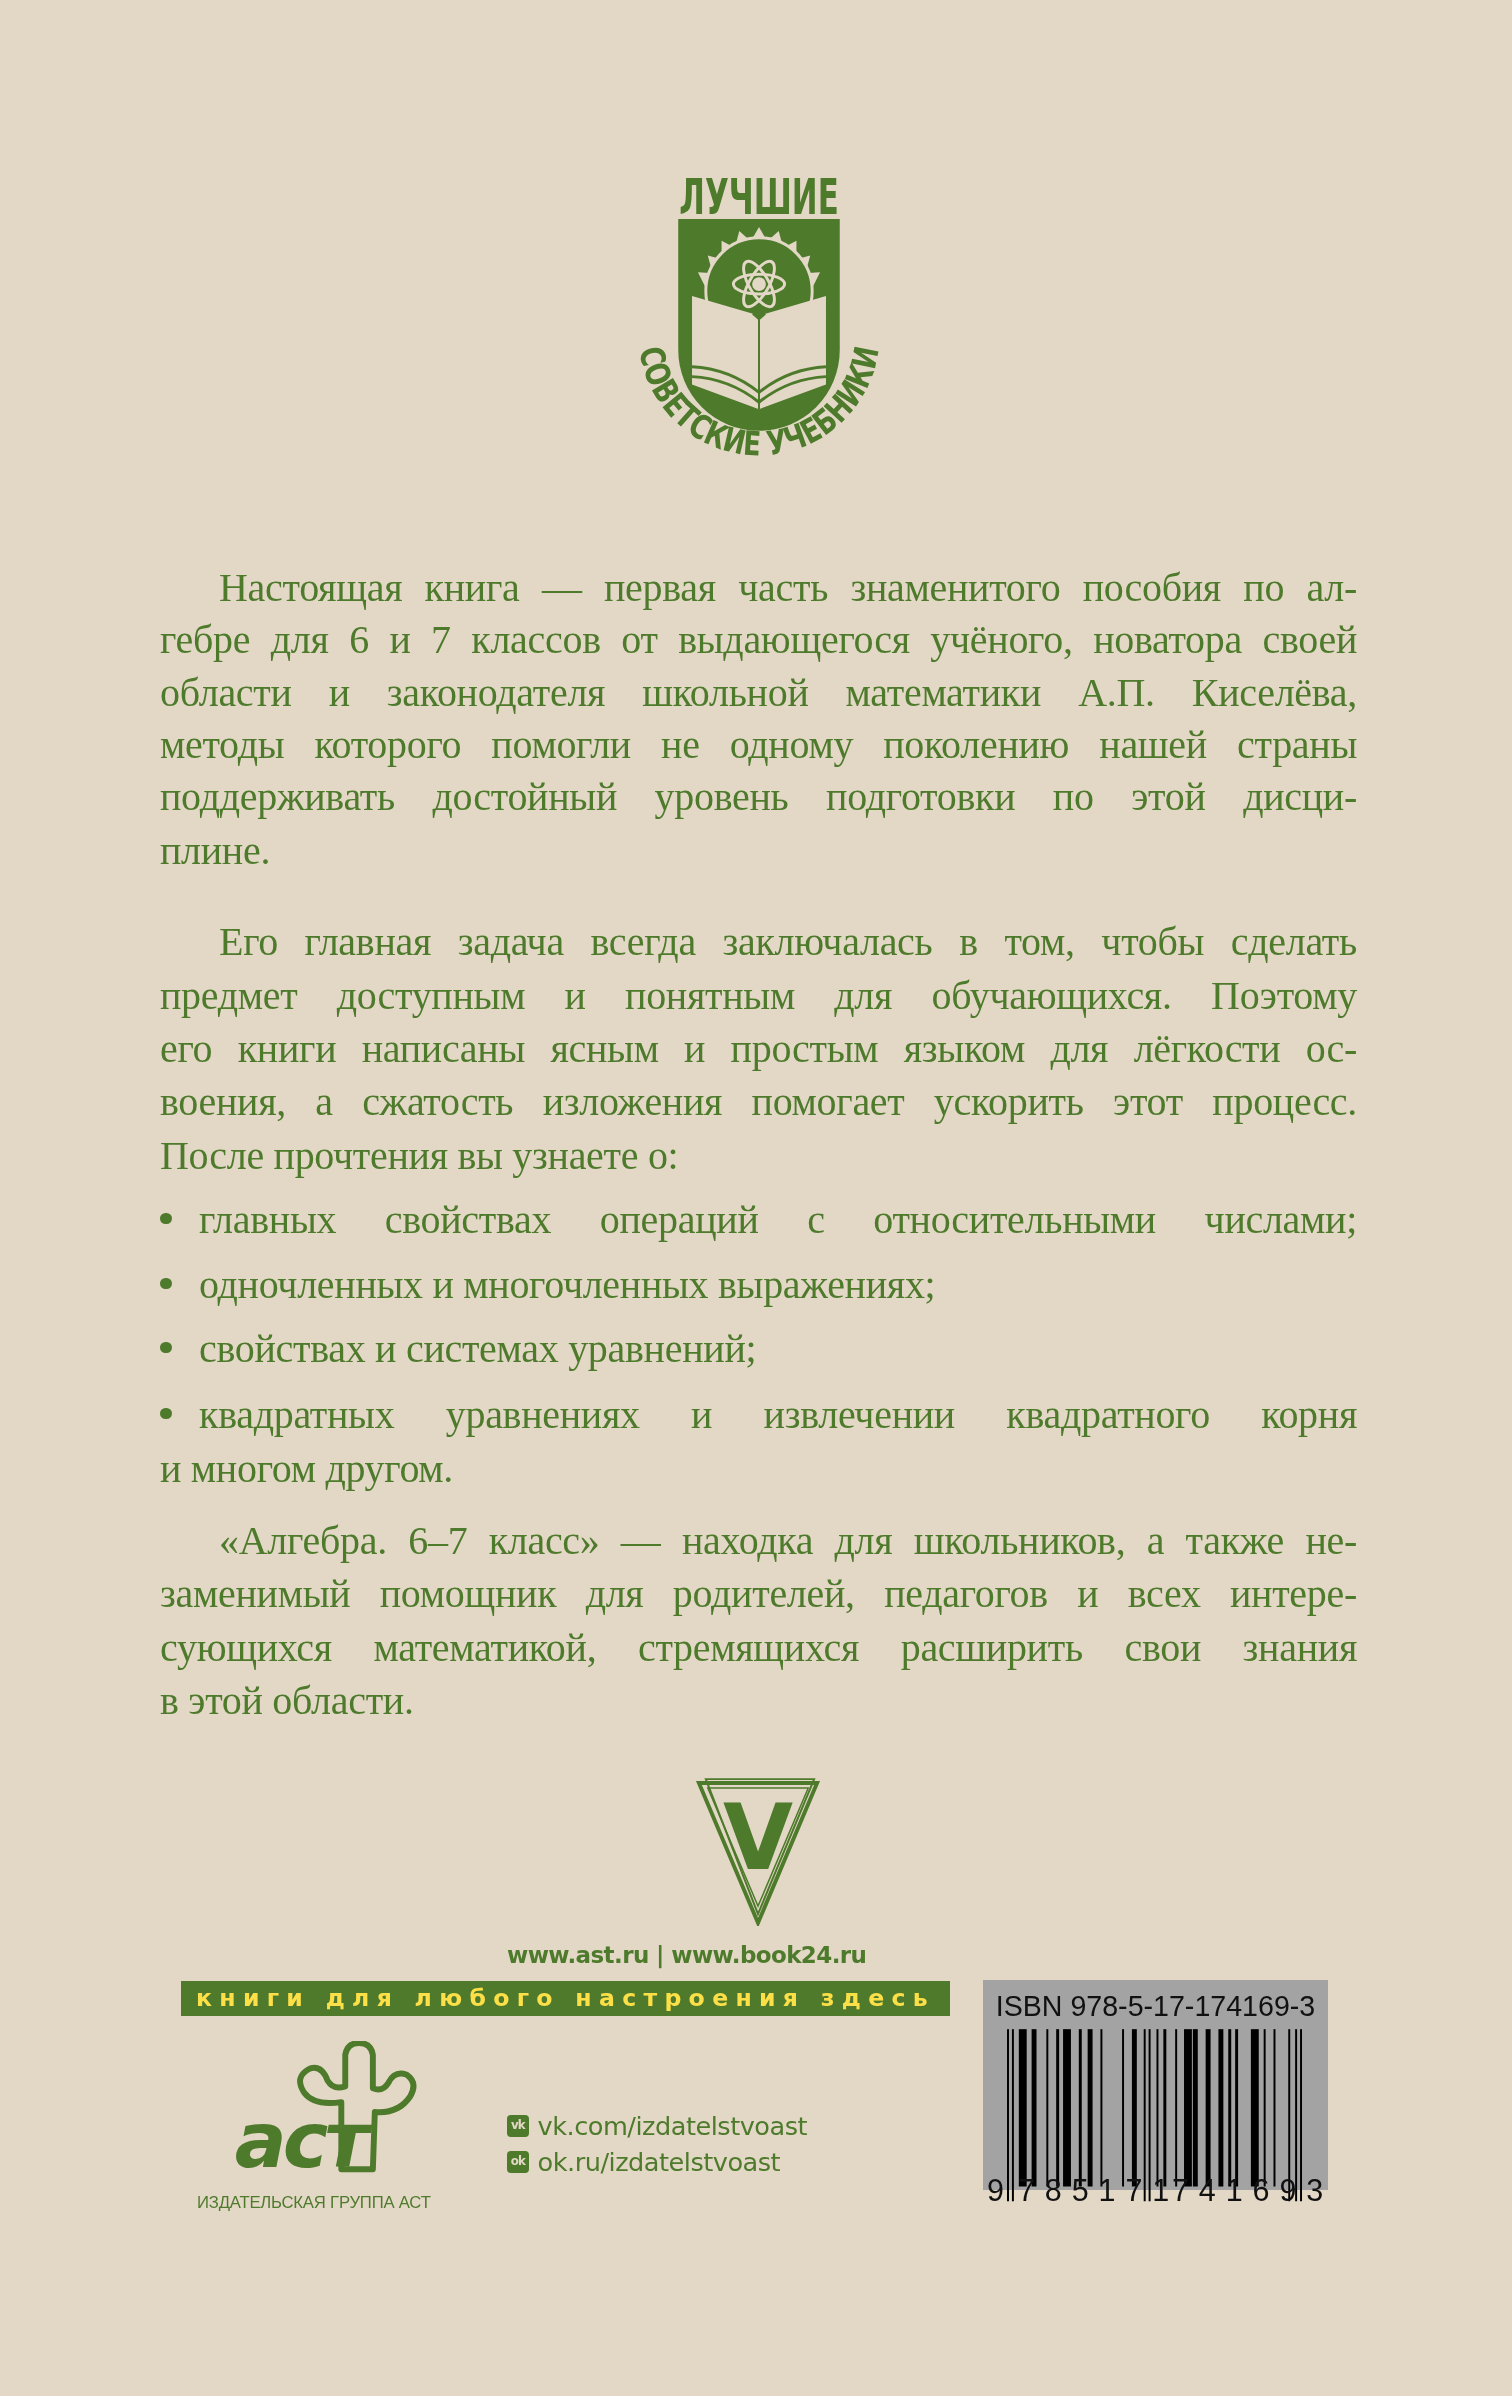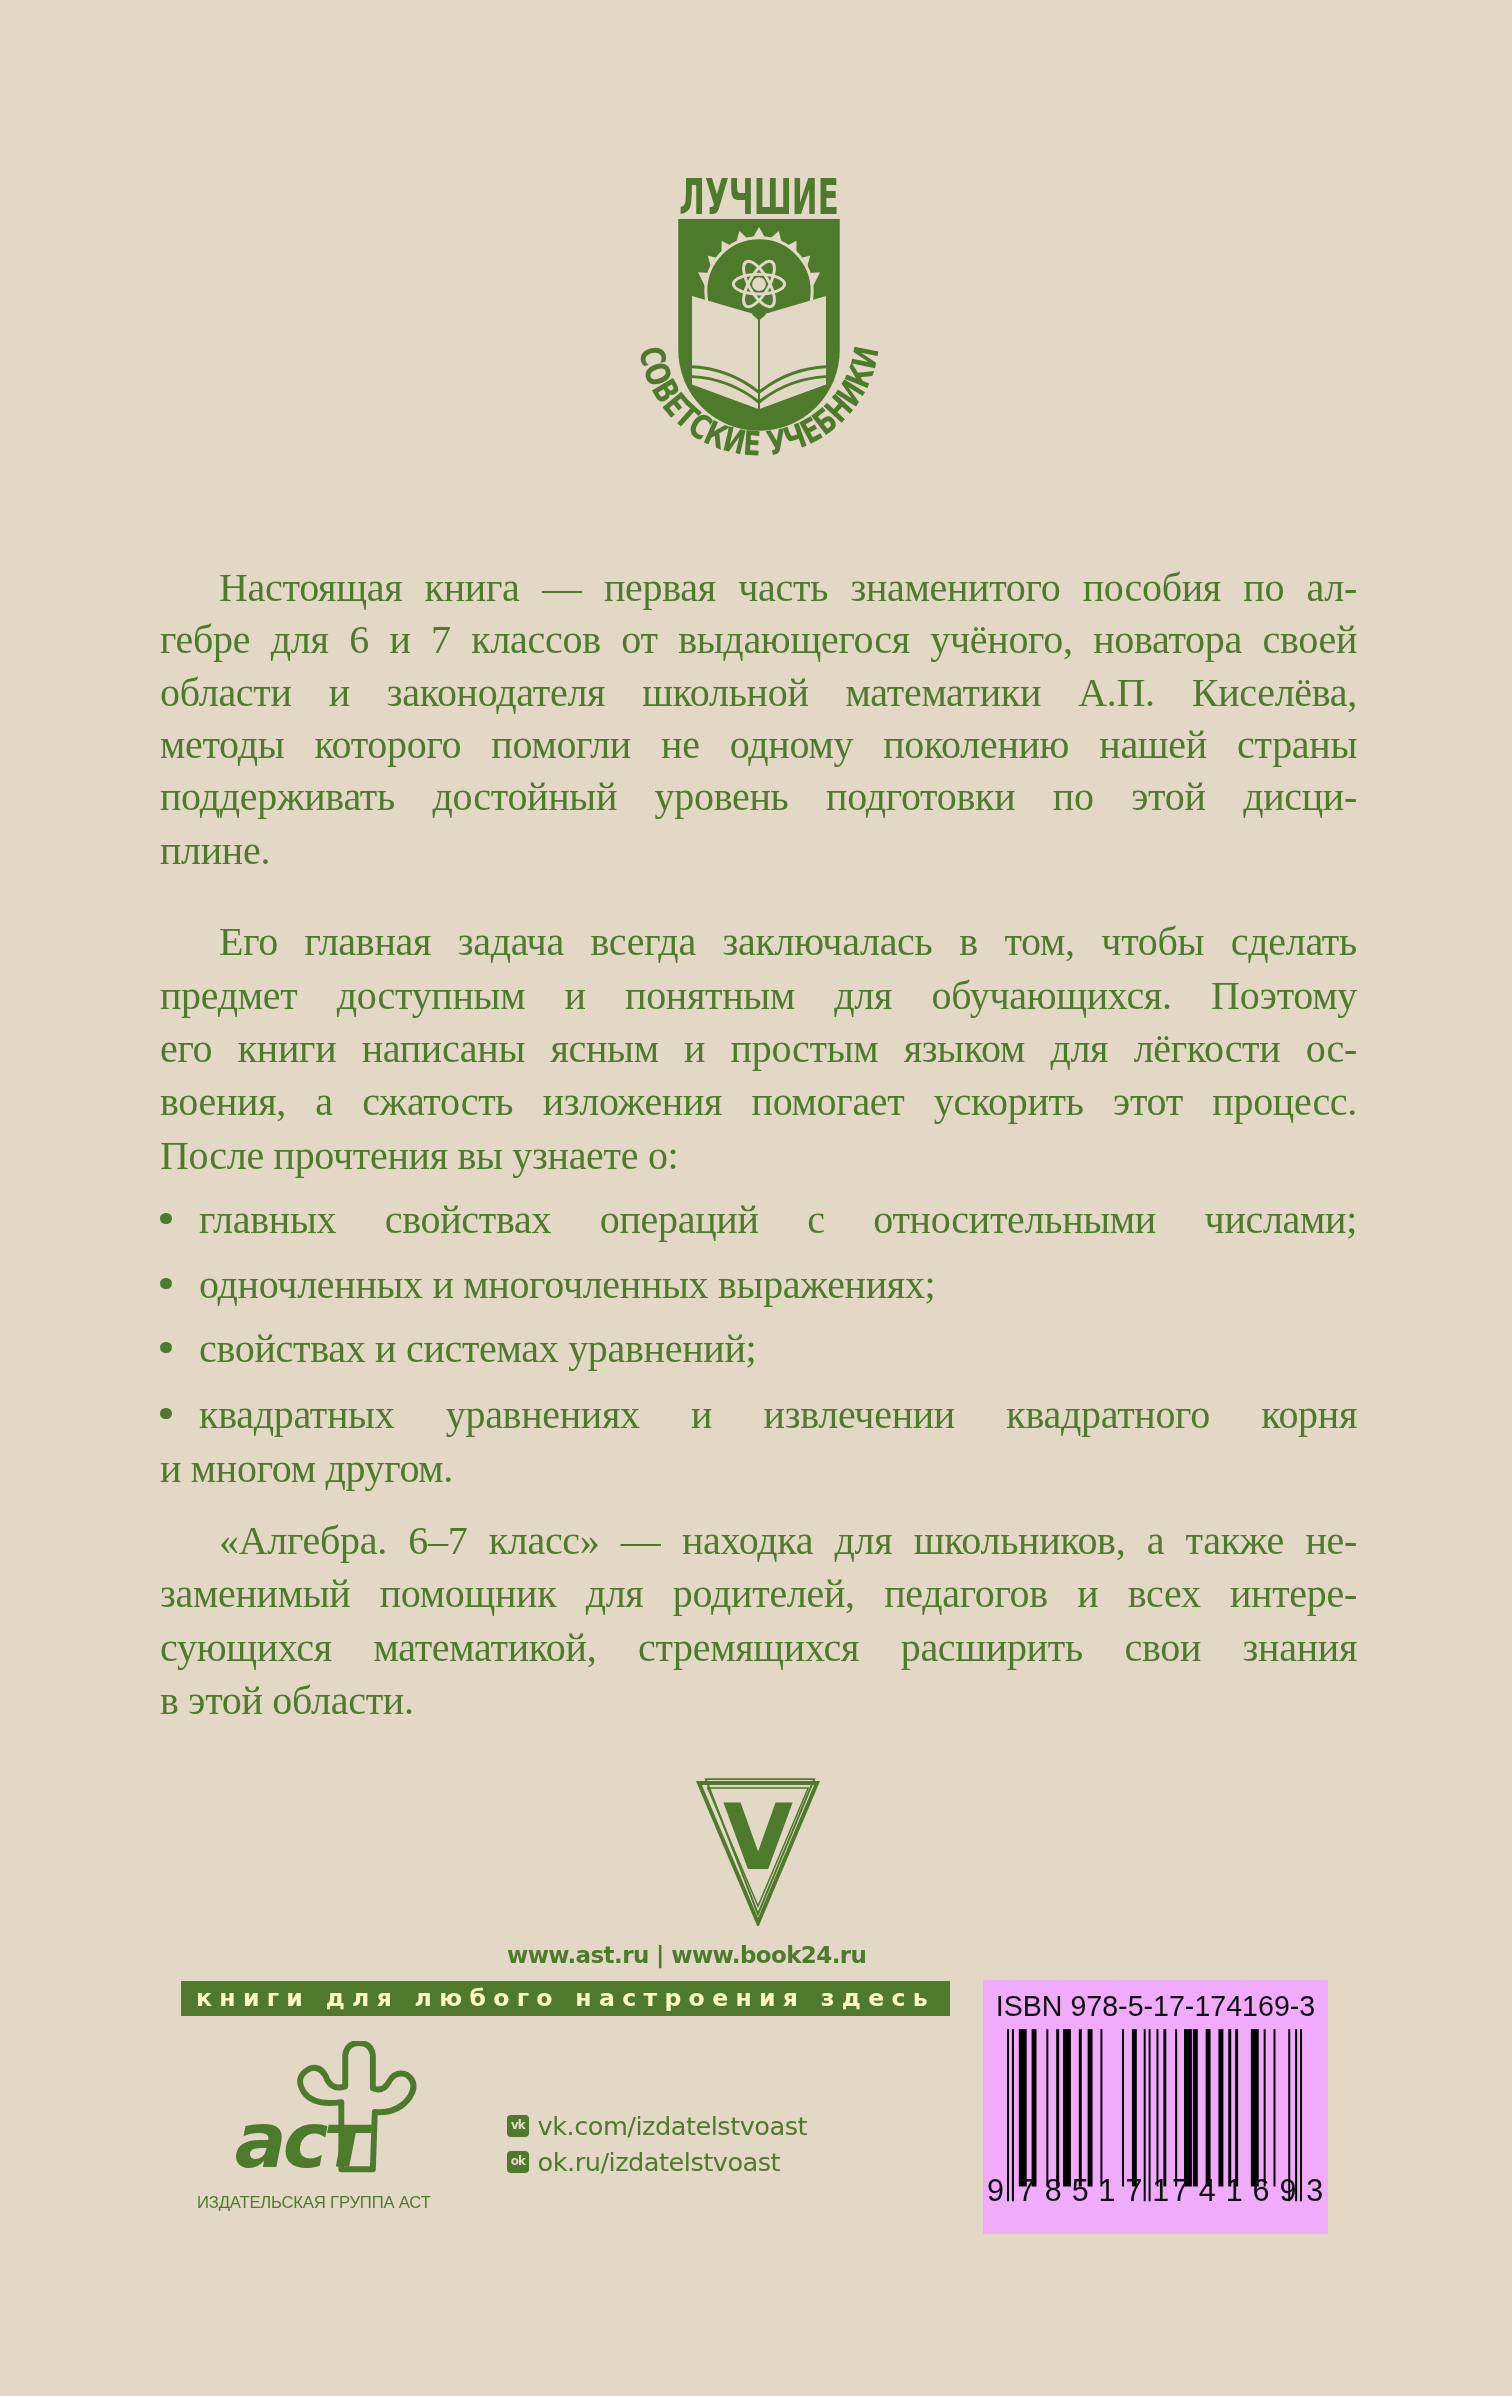--- a/index.html
+++ b/index.html
@@ -34,21 +34,21 @@
     text-align:justify; text-align-last:justify; white-space:nowrap; }
   .bullet-text.short { text-align-last:left; }
 
   
   #vlogo { left:694px; top:1778px; width:128px; height:148px; }
 
   
   #tagline-bar {
     left:181px; top:1981px; width:769px; height:35px;
     background:#4F7A2C;
-    color:#fef9c3;
+    color:#fde047;
     font-family:"DejaVu Sans", sans-serif; font-weight:bold;
     font-size:23.6px; line-height:35px; letter-spacing:7.3px;
     text-align:center; white-space:nowrap;
   }
   #ast-logo { left:225px; top:2041px; width:207px; height:143px; }
   #ast-caption {
     left:197px; top:2193px; width:266px;
     font-family:"Liberation Sans", sans-serif; font-size:16.7px;
     color:#4E7A2C; white-space:nowrap; letter-spacing:-0.2px;
   }
@@ -66,21 +66,21 @@
     display:inline-block; margin-right:8.9px; position:relative;text-decoration:underline;
   }
   .soc-icon span {
     position:absolute; left:0; right:0; top:0; bottom:0;
     color:#E3D8C6; font-size:11.8px; font-weight:bold; line-height:21.7px; text-align:center;
     letter-spacing:-1px;
   }
 
   
   #barcode-box {
-    left:983px; top:1980px; width:345px; height:254px; background:#f0abfc;
+    left:983px; top:1980px; width:345px; height:210px; background:#a3a3a3;
   }
   #isbn-text {
     position:absolute; left:0; width:345px; top:9.9px;
     font-family:"Liberation Sans", sans-serif; font-size:28.6px; color:#111;
     text-align:center; white-space:nowrap;
   }
   #barcode-svg { position:absolute; left:0; top:0; }
   .ean-digits {
     position:absolute; font-family:"Liberation Sans", sans-serif;
     font-size:30.5px; color:#111; top:193px; letter-spacing:9.9px; white-space:nowrap;

